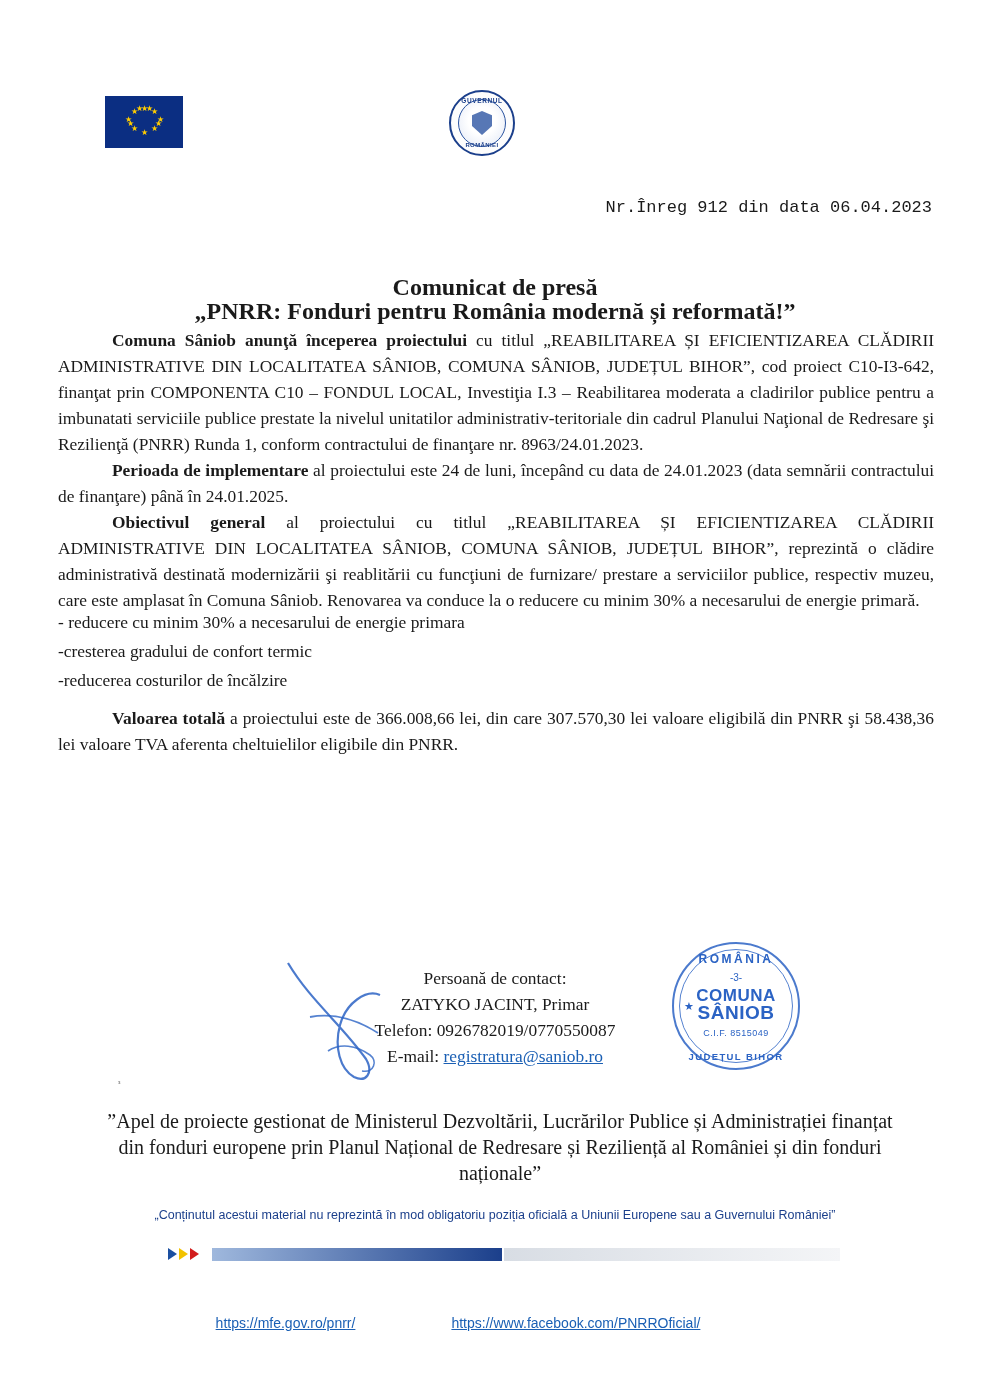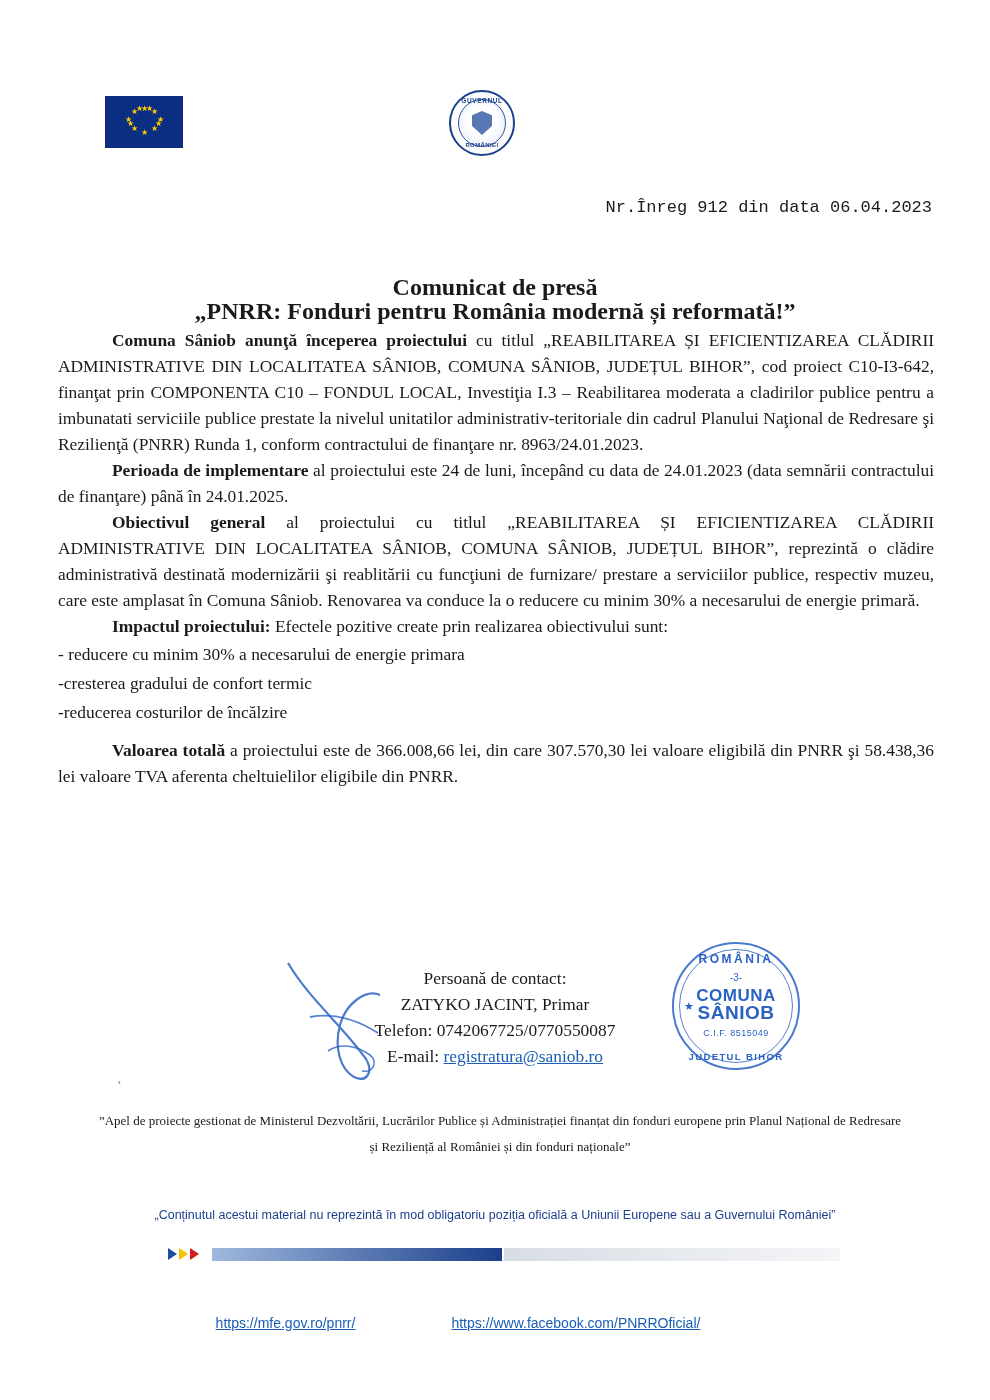--- a/index.html
+++ b/index.html
@@ -313,21 +313,21 @@
     font-size: 11px;
   }
 
   
   .closing {
     position: absolute;
     top: 1108px;
     left: 95px;
     width: 810px;
     text-align: center;
-    font-size: 13px;
+    font-size: 20px;
     line-height: 26px;
   }
 
   
   .disclaimer {
     position: absolute;
     top: 1208px;
     left: 0;
     width: 990px;
     text-align: center;
@@ -449,41 +449,40 @@
   </div>
 
   <div class="content">
 
     <p class="para"><span class="b">Comuna Sâniob anunţă începerea proiectului</span><span> cu titlul </span><span class="caps">„REABILITAREA ȘI EFICIENTIZAREA CLĂDIRII ADMINISTRATIVE DIN LOCALITATEA SÂNIOB, COMUNA SÂNIOB, JUDEȚUL BIHOR”</span><span>, cod proiect C10-I3-642, finanţat prin COMPONENTA C10 – FONDUL LOCAL, Investiţia I.3 – Reabilitarea moderata a cladirilor publice pentru a imbunatati serviciile publice prestate la nivelul unitatilor administrativ-teritoriale din cadrul Planului Naţional de Redresare şi Rezilienţă (PNRR) Runda 1, conform contractului de finanţare nr. 8963/24.01.2023.</span></p>
 
     <p class="para"><span class="b">Perioada de implementare</span><span> al proiectului este 24 de luni, începând cu data de 24.01.2023 (data semnării contractului de finanţare) până în 24.01.2025.</span></p>
 
     <p class="para"><span class="b">Obiectivul general</span><span> al proiectului cu titlul </span><span class="caps">„REABILITAREA ȘI EFICIENTIZAREA CLĂDIRII ADMINISTRATIVE DIN LOCALITATEA SÂNIOB, COMUNA SÂNIOB, JUDEȚUL BIHOR”</span><span>, reprezintă o clădire administrativă destinată modernizării şi reablitării cu funcţiuni de furnizare/ prestare a serviciilor publice, respectiv muzeu, care este amplasat în Comuna Sâniob. Renovarea va conduce la o reducere cu minim 30% a necesarului de energie primară.</span></p>
 
-    <p class="para" style="margin-bottom:6px;"><span class="b">Impactul proiectului:</span><span> Efectele pozitive create prin realizarea obiectivului sunt:</span></p>
 
     <div class="bullets">
       <div>- reducere cu minim 30% a necesarului de energie primara</div>
       <div>-cresterea gradului de confort termic</div>
       <div>-reducerea costurilor de încălzire</div>
     </div>
 
     <p class="para" style="margin-top:12px;"><span class="b">Valoarea totală</span><span> a proiectului este de 366.008,66 lei, din care 307.570,30 lei valoare eligibilă din PNRR şi 58.438,36 lei valoare TVA aferenta cheltuielilor eligibile din PNRR.</span></p>
   </div>
 
   <svg class="signature" viewBox="0 0 150 140">
     <path d="M18 8 C 40 45, 72 70, 96 104 C 104 118, 96 128, 84 122 C 70 114, 64 92, 70 70 C 76 48, 96 34, 110 40" fill="none" stroke="#2b63c4" stroke-width="2.2" opacity="0.85"></path>
     <path d="M40 62 C 62 58, 86 64, 108 78" fill="none" stroke="#2b63c4" stroke-width="1.8" opacity="0.8"></path>
     <path d="M58 96 C 70 88, 86 90, 100 100 C 108 106, 104 118, 92 116" fill="none" stroke="#2b63c4" stroke-width="1.6" opacity="0.8"></path>
   </svg>
 
   <div class="contact">
     <div>Persoană de contact:</div>
     <div>ZATYKO JACINT, Primar</div>
-    <div>Telefon: 0742067725/0770550087</div>
+    <div>Telefon: 0926782019/0770550087</div>
     <div><span>E-mail: </span><a href="#">registratura@saniob.ro</a></div>
   </div>
 
   <div class="stamp">
     <div class="ring"></div>
     <div class="ring2"></div>
     <div class="s-top">ROMÂNIA</div>
     <div class="s-num">-3-</div>
     <span class="star">★</span>
     <div class="s-mid">COMUNA</div>

